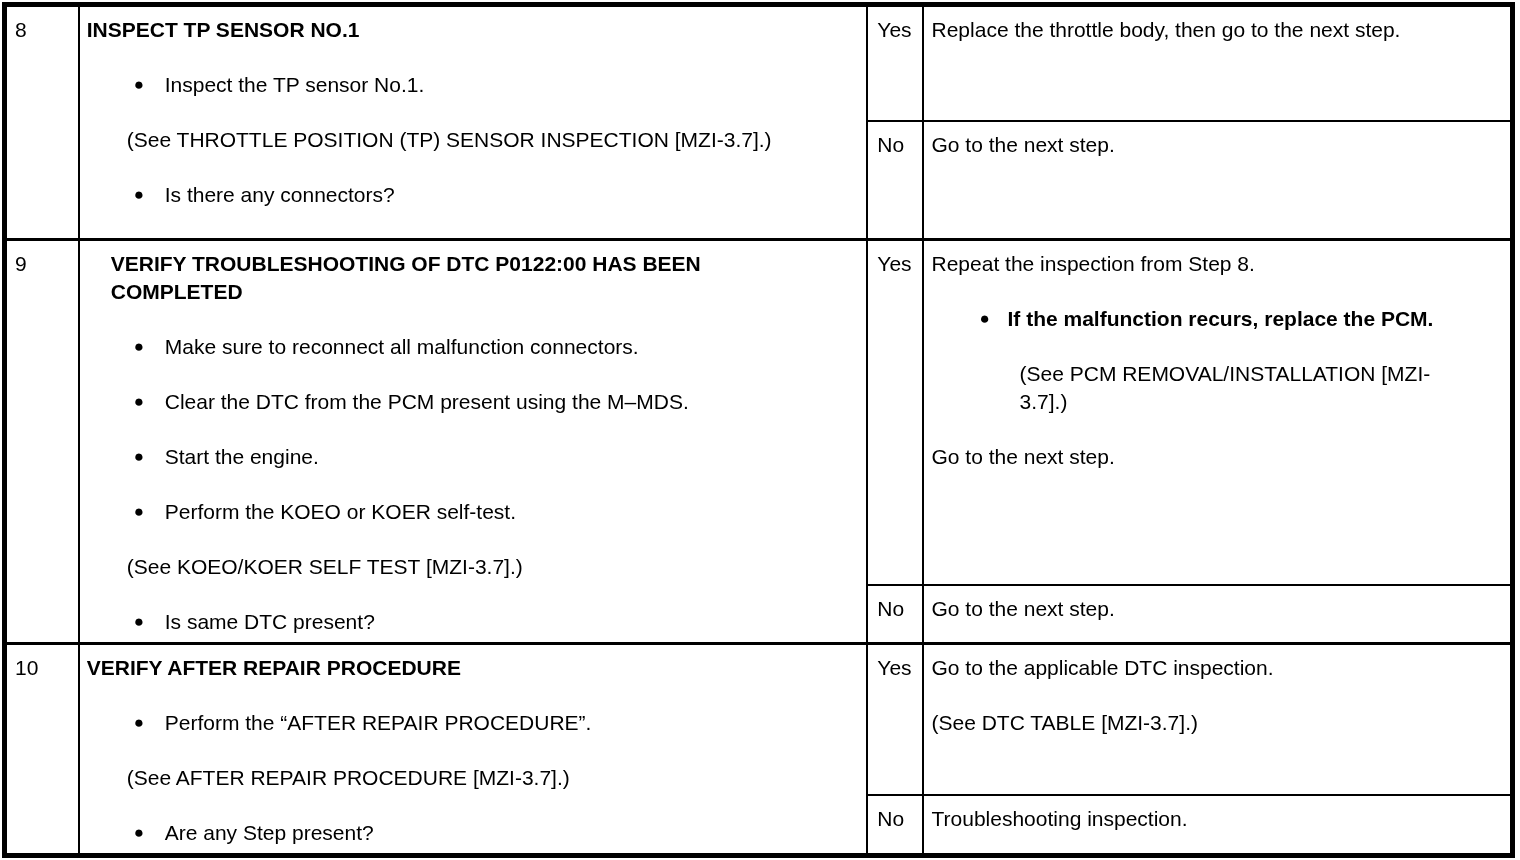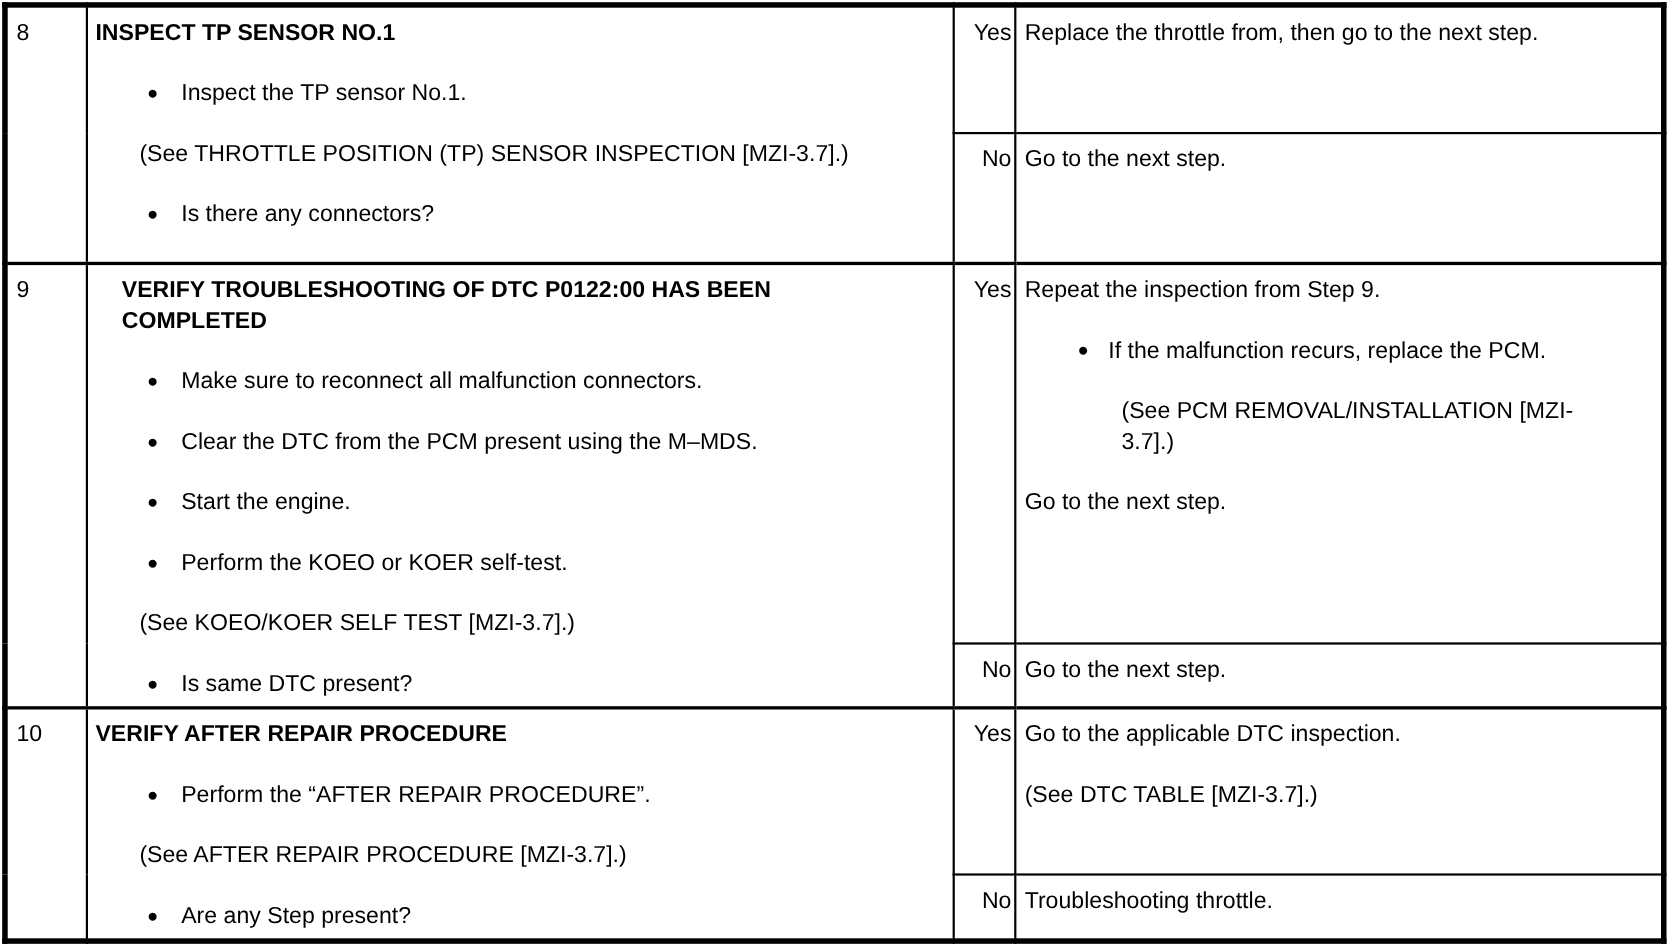--- a/index.html
+++ b/index.html
@@ -21,36 +21,36 @@
     background:#fff;
   }
   tr.step-start td{border-top:3px solid #000;}
   tr.r8y{height:116px;}
   tr.r8n{height:119px;}
   tr.r9y{height:340px;}
   tr.r9n{height:58px;}
   tr.r10y{height:140px;}
   tr.r10n{height:56px;}
   td.num{padding-left:8px;}
-  td.yn{padding-left:9px;padding-right:2px;text-align:right;}
+  td.yn{padding-left:9px;padding-right:2px;}
   td.act{padding-left:8px;}
   .blk{margin:0;}
   .blk + .blk{margin-top:27px;}
   .title{font-weight:bold;}
   .w700{max-width:700px;margin-left:24px;}
   .w650{max-width:650px;}
   
   .desc .li{display:flex;margin-left:47px;}
   .desc .li .mark{flex:0 0 31px;width:31px;}
   .desc .ref{margin-left:40px;}
   
   .act .li{display:flex;margin-left:48px;}
   .act .li .mark{flex:0 0 28px;width:28px;}
   .act .ref{margin-left:88px;max-width:432px;}
-  .act .jw{width:442px;text-align:justify;}
+  .act .jw{width:442px;text-align:justify;font-weight:bold;}
   .mark{font-size:17px;line-height:28px;}
 </style>
 </head>
 <body>
 
 <table class="ts">
   <colgroup>
     <col style="width:74px">
     <col style="width:786px">
     <col style="width:55px">
@@ -71,21 +71,21 @@
       <div class="blk ref w650">(See THROTTLE POSITION (TP) SENSOR INSPECTION [MZI-3.7].)</div>
       <div class="blk li">
         <span class="mark">●</span>
         <span>Is there any connectors?</span>
       </div>
     </td>
     <td class="yn">
       <div class="blk">Yes</div>
     </td>
     <td class="act">
-      <div class="blk">Replace the throttle from, then go to the next step.</div>
+      <div class="blk">Replace the throttle body, then go to the next step.</div>
     </td>
   </tr>
   <tr class="r8n">
     <td class="yn">
       <div class="blk">No</div>
     </td>
     <td class="act">
       <div class="blk">Go to the next step.</div>
     </td>
   </tr>
@@ -115,21 +115,21 @@
       <div class="blk ref">(See KOEO/KOER SELF TEST [MZI-3.7].)</div>
       <div class="blk li">
         <span class="mark">●</span>
         <span>Is same DTC present?</span>
       </div>
     </td>
     <td class="yn">
       <div class="blk">Yes</div>
     </td>
     <td class="act">
-      <div class="blk">Repeat the inspection from Step 9.</div>
+      <div class="blk">Repeat the inspection from Step 8.</div>
       <div class="blk li">
         <span class="mark">●</span>
         <span class="jw">If the malfunction recurs, replace the PCM.</span>
       </div>
       <div class="blk ref">(See PCM REMOVAL/INSTALLATION [MZI-3.7].)</div>
       <div class="blk">Go to the next step.</div>
     </td>
   </tr>
   <tr class="r9n">
     <td class="yn">
@@ -162,17 +162,17 @@
     <td class="act">
       <div class="blk">Go to the applicable DTC inspection.</div>
       <div class="blk">(See DTC TABLE [MZI-3.7].)</div>
     </td>
   </tr>
   <tr class="r10n">
     <td class="yn">
       <div class="blk">No</div>
     </td>
     <td class="act">
-      <div class="blk">Troubleshooting throttle.</div>
+      <div class="blk">Troubleshooting inspection.</div>
     </td>
   </tr>
 </tbody>
   </table>
 
 </body></html>

